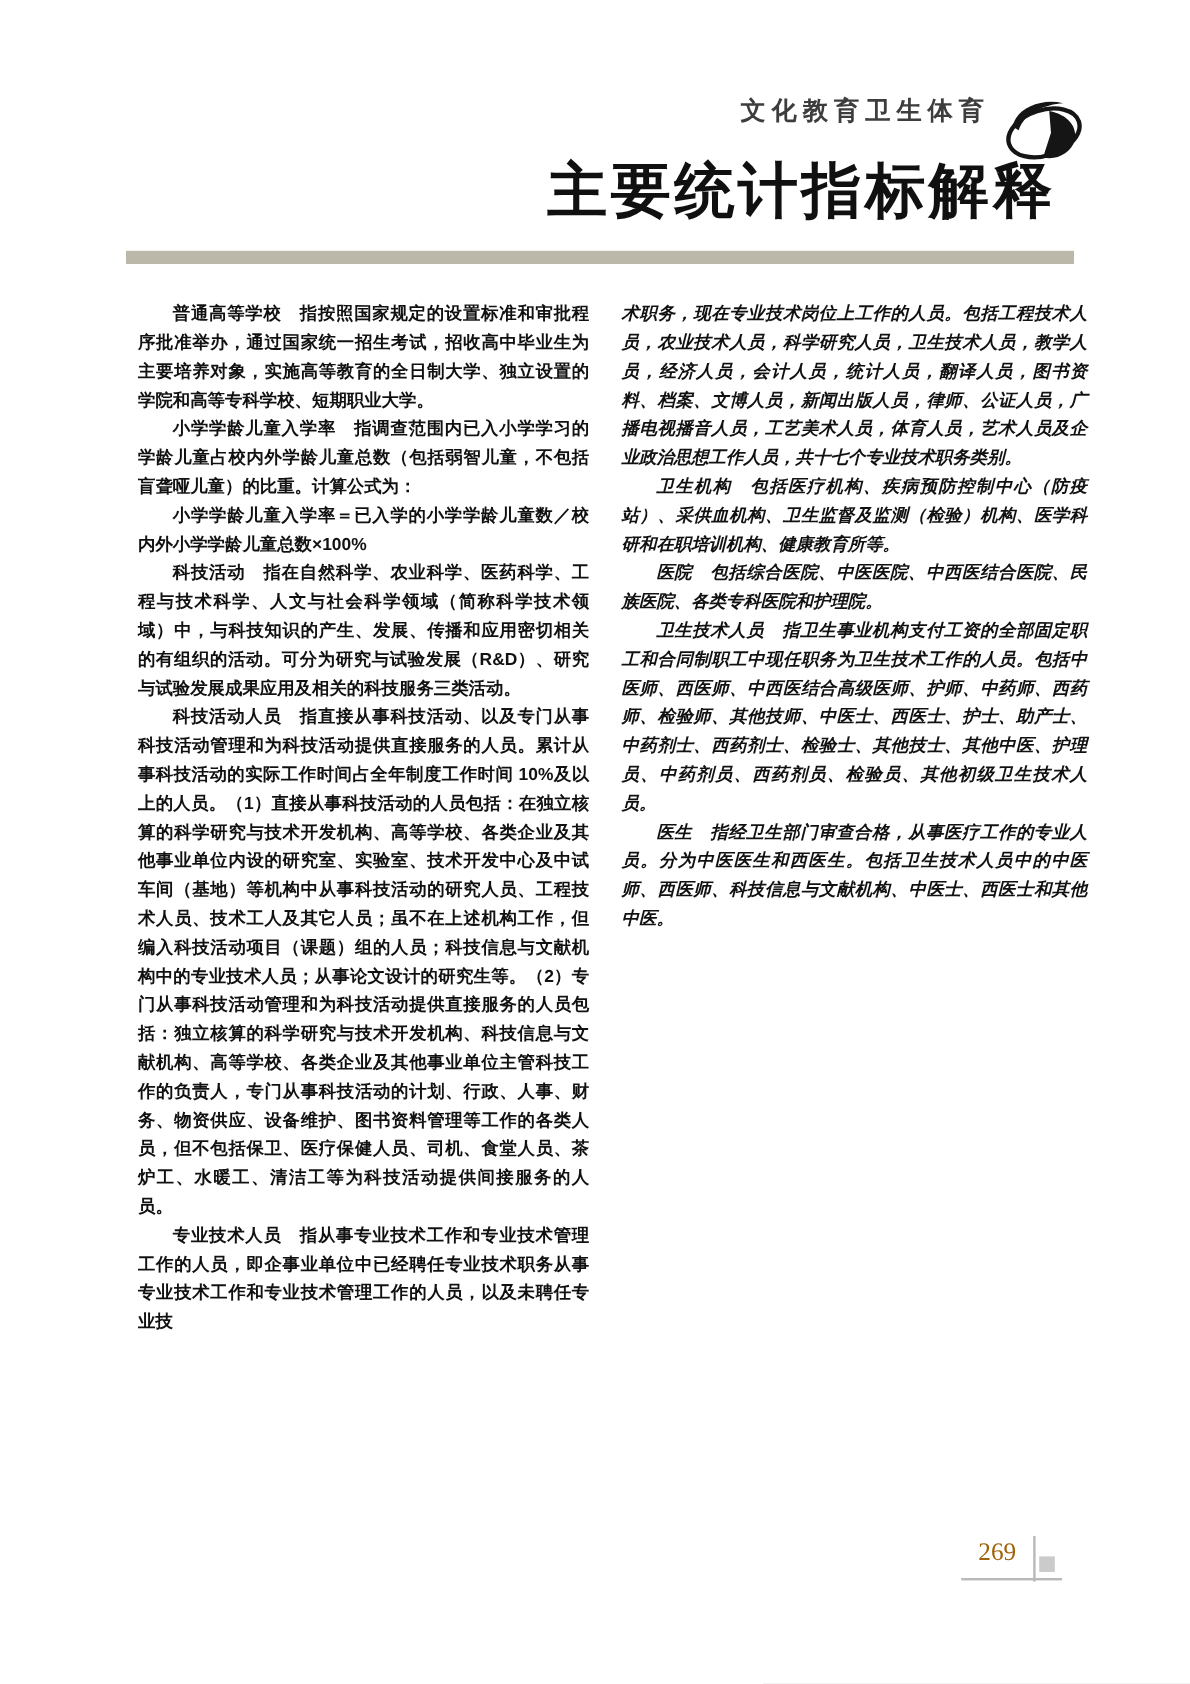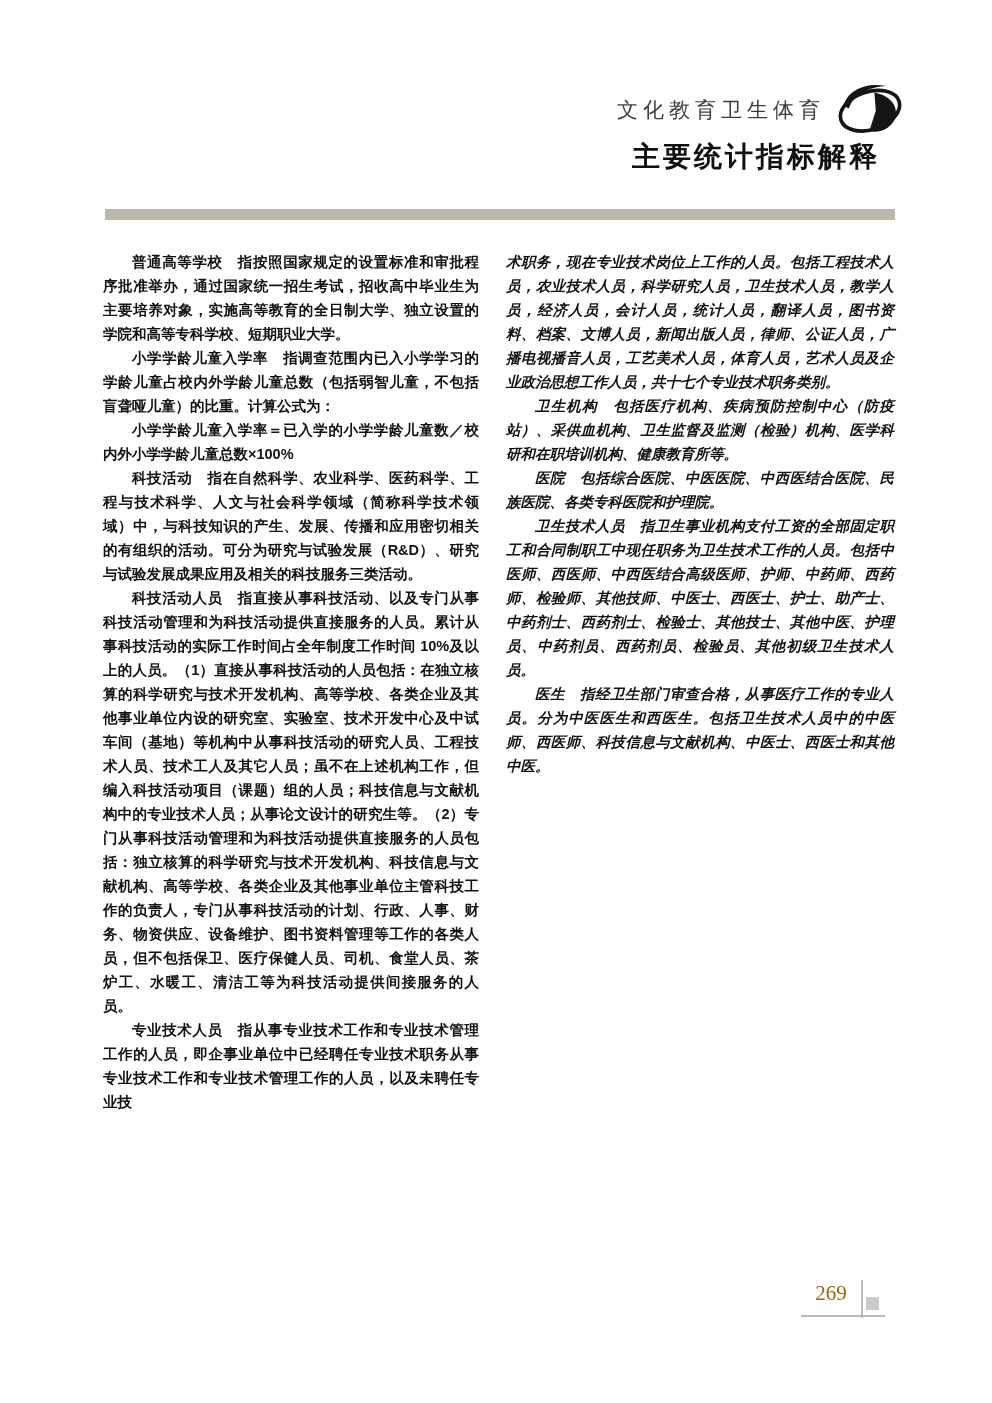--- a/index.html
+++ b/index.html
@@ -7,42 +7,42 @@
     position:relative;
     width:992px; height:1403px;
     margin:0 auto;
     background:#ffffff;
     font-family:"Liberation Sans", sans-serif;
     overflow:hidden;
   }
   
   .header-row {
     position:absolute; top:78px; left:96px; right:85px;
-    display:flex; justify-content:flex-end; align-items:center; gap:8px;
+    display:flex; justify-content:flex-end; gap:8px;font-weight:bold;
   }
   .category {
     font-family:"Liberation Serif", serif;
     font-size:21px; letter-spacing:5px; color:#3d3d3d;
     white-space:nowrap;
   }
   .logo { width:74px; height:64px; flex:0 0 auto; }
   .page-title {
-    position:absolute; top:138px; left:105px; right:112px;
+    position:absolute; top:126px; left:105px; right:112px;
     margin:0; text-align:right;
-    font-size:28px; font-weight:bold; color:#101010;
+    font-size:50px; font-weight:bold; color:#101010;
     letter-spacing:3px;
     font-family:"Liberation Sans", sans-serif;
   }
   .title-bar {
     position:absolute; top:209px; left:105px;
     width:790px; height:11px; background:#bcb8a9;
   }
   
   .columns {
-    position:absolute; top:250px; left:103px;
+    position:absolute; top:250px; left:115px;
     display:flex; gap:27px;
   }
   .col-left  { width:376px; }
   .col-right { width:388px;font-style:italic; }
   .para {
     margin:0;
     font-size:14.5px; line-height:24px;
     color:#111; font-weight:600;
     text-align:justify; text-justify:inter-character;
     text-indent:2em;

